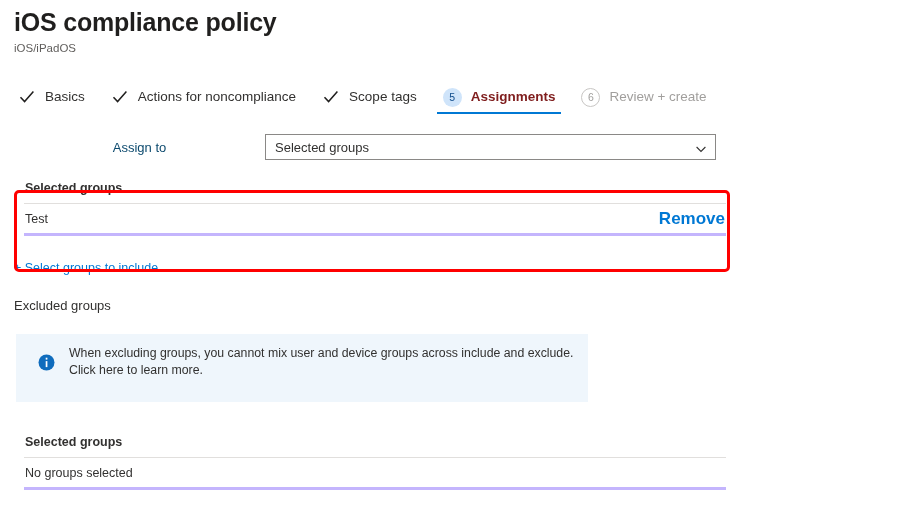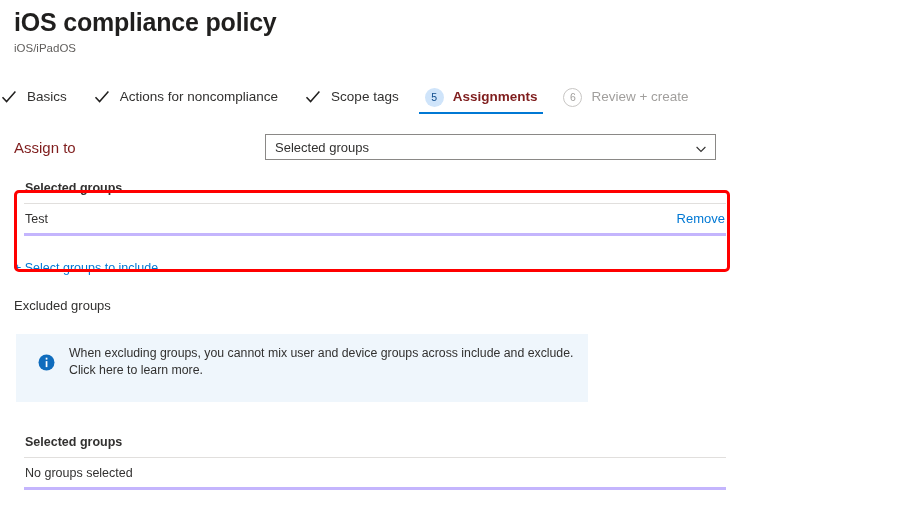--- a/index.html
+++ b/index.html
@@ -35,20 +35,21 @@
     color: #605e5c;
     margin-top: 3px;
     line-height: 15px;
   }
 
   
   .wizard-tabs {
     display: flex;
     align-items: flex-end;
     margin-top: 24px;
+    padding-left: 18px;
     height: 34px;
   }
   .wizard-tab {
     display: flex;
     align-items: center;
     height: 34px;
     margin-right: 26px;
     position: relative;
     cursor: pointer;
     user-select: none;
@@ -115,24 +116,25 @@
     line-height: 18px;
   }
 
   .assign-row {
     display: flex;
     align-items: center;
     margin-top: 11px;
     height: 26px;
   }
   .assign-row .field-label {
-    font-size: 15px;
-    color: #7f1d1d;
+    font-size: 13px;
+    color: #0c4a6e;
     width: 251px;
     flex: 0 0 auto;
+    text-align: center;
   }
   .dropdown {
     width: 451px;
     height: 26px;
     border: 1px solid #8a8886;
     background: #ffffff;
     display: flex;
     align-items: center;
     padding: 0 8px 0 9px;
     cursor: pointer;
@@ -175,23 +177,24 @@
   }
   .groups-table .gt-row {
     height: 32px;
     border-bottom: 3px solid #c4b5fd;
   }
   .groups-table .gt-cell {
     font-size: 12.5px;
     color: #323130;
   }
   .groups-table .gt-action {
-    font-size: 13px;
+    font-size: 17px;
     color: #0078d4;
     cursor: pointer;
+    font-weight: bold;
   }
   .groups-table .gt-pad { height: 14px; }
 
   
   .included-panel {
     position: relative;
     margin-top: 12px;
     height: 86px;
   }
   .included-inner {

